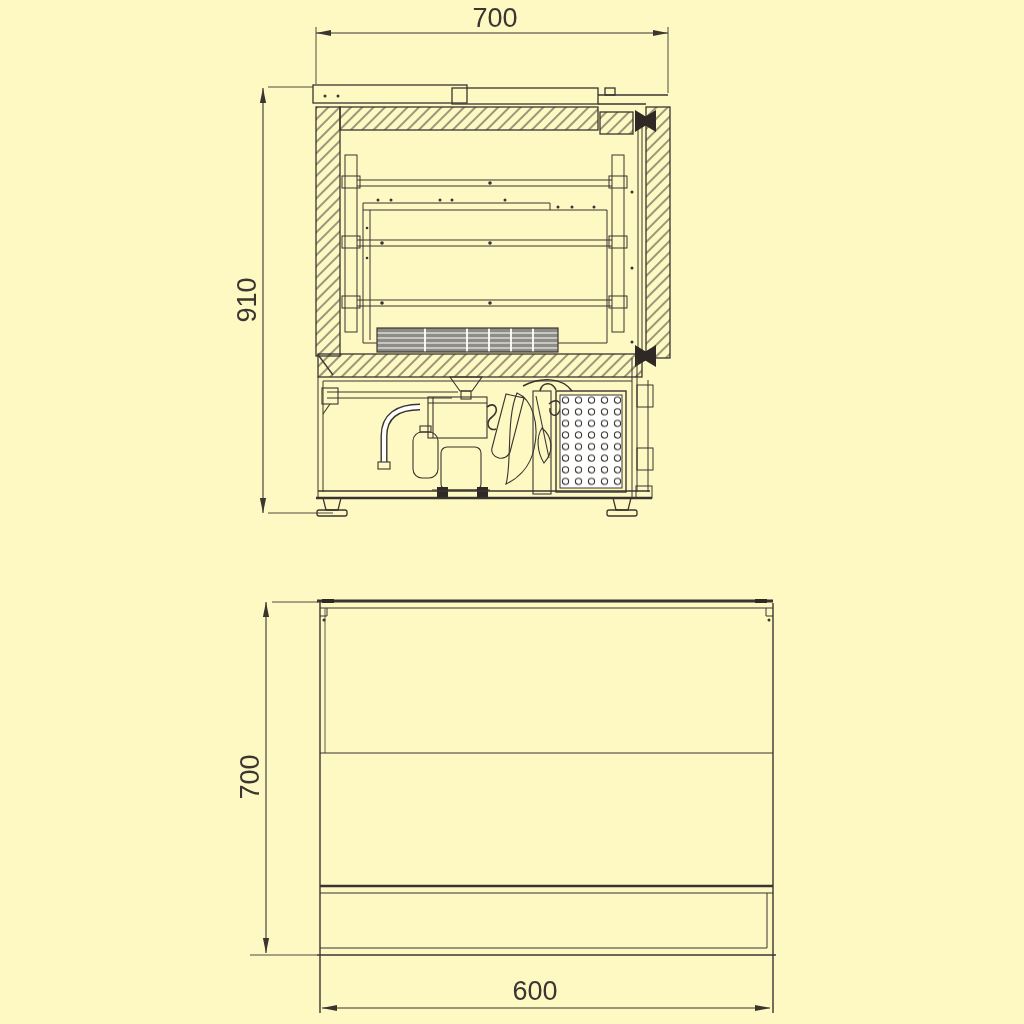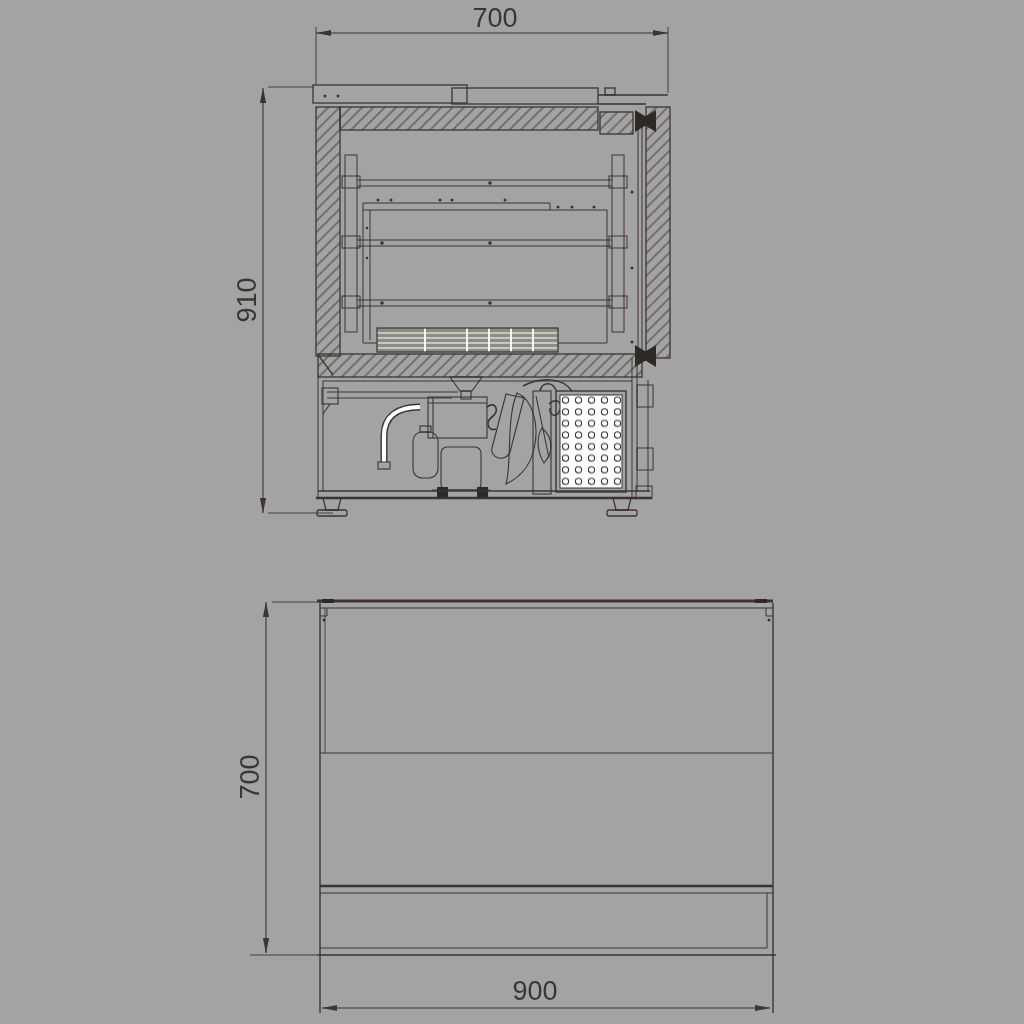--- a/index.html
+++ b/index.html
@@ -1,16 +1,16 @@
 <!DOCTYPE html>
 <html><head>
 <meta charset="utf-8">
 <style>
   html,body{margin:0;padding:0;background:#ffffff;}
-  .page{position:relative;width:1024px;height:1024px;background:#a3a3a3;overflow:hidden;
+  .page{position:relative;width:1024px;height:1024px;background:#fef9c3;overflow:hidden;
         font-family:"Liberation Sans", sans-serif;}
   svg{position:absolute;left:0;top:0;}
   .dim-label{position:absolute;font-size:27px;color:#3b3631;text-align:center;
              width:80px;height:32px;line-height:32px;font-family:"Liberation Sans",sans-serif;}
   .rot{transform:rotate(-90deg);}
 </style>
 </head>
 <body>
 
 <div class="page">
@@ -185,15 +185,15 @@
       <line x1="266" y1="602" x2="266" y2="953" marker-start="url(#arr)" marker-end="url(#arr)"></line>
       <path d="M272,602 H318 M250,955 H317" stroke-width="0.9"></path>
       <line x1="322" y1="1008" x2="770" y2="1008" marker-start="url(#arr)" marker-end="url(#arr)"></line>
     </g>
   </g>
 </svg>
 
 <div class="dim-label" style="left:455px;top:2px;">700</div>
 <div class="dim-label rot" style="left:207px;top:284px;">910</div>
 <div class="dim-label rot" style="left:210px;top:761px;">700</div>
-<div class="dim-label" style="left:495px;top:975px;">900</div>
+<div class="dim-label" style="left:495px;top:975px;">600</div>
 
 </div>
 
 </body></html>

